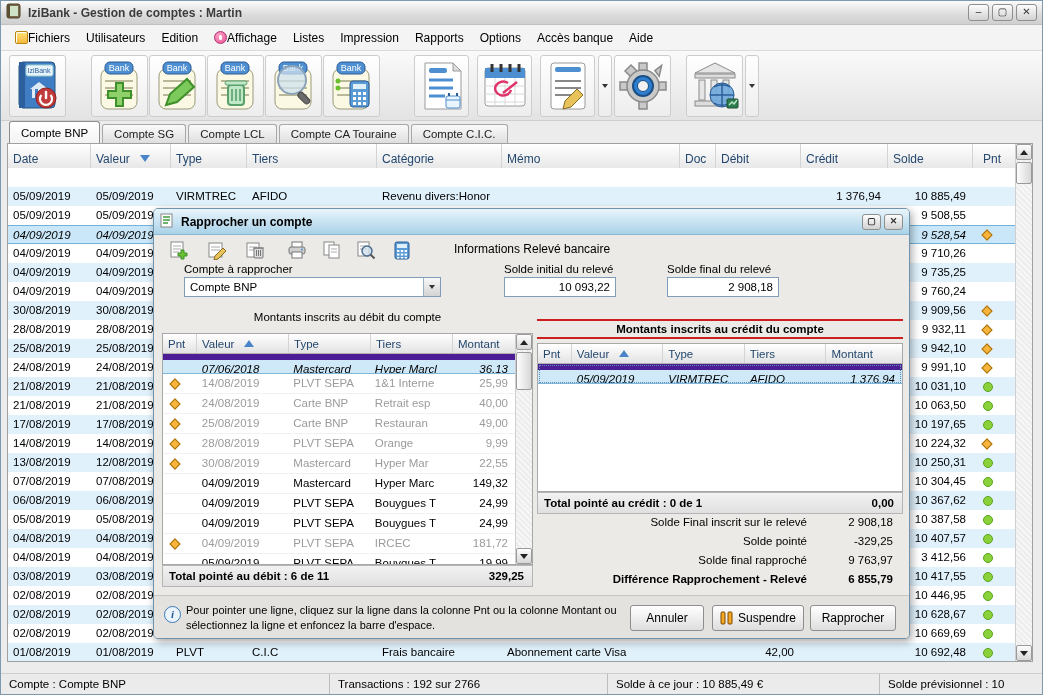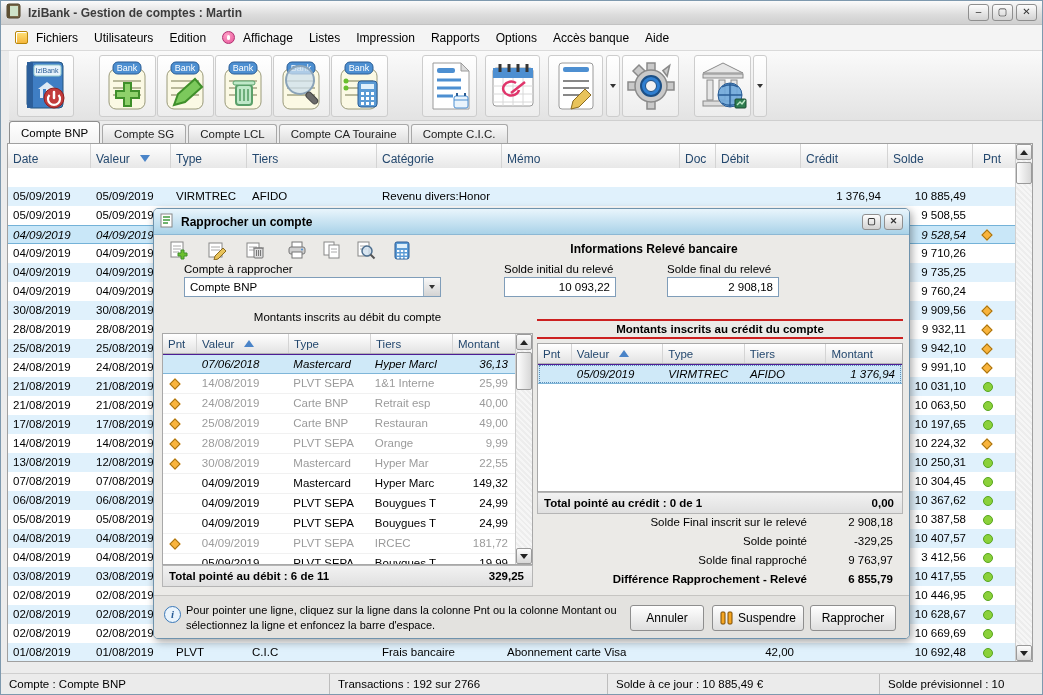--- a/index.html
+++ b/index.html
@@ -13,30 +13,30 @@
     display:flex;align-items:center;padding:4px 5px;}
   .title-text{font-weight:bold;color:#3c3c3c;margin-left:6px;}
   .winbtns{margin-left:auto;display:flex;gap:3px;}
   .winbtn{width:21px;height:17px;border:1px solid #8f8f8f;border-radius:3px;
     background:linear-gradient(#fdfdfd,#d2d2d2);font-size:10px;line-height:14px;
     text-align:center;color:#333;}
 
   
   .menubar{position:absolute;left:0;top:24px;right:0;height:26px;background:#f4f4f4;
     border-bottom:1px solid #dadada;display:flex;align-items:center;padding-left:6px;}
-  .menu-item{display:flex;align-items:center;gap:8px;padding:4px 8px;cursor:default;}
+  .menu-item{display:flex;align-items:center;gap:0;padding:4px 8px;cursor:default;}
   .mi-ic{display:none;width:13px;height:13px;}
   .mi-ic.ic-files{display:inline-block;background:linear-gradient(#ffe27a,#f5b73c);
     border:1px solid #b8860b;border-radius:2px;box-shadow:inset 1px 1px 0 #fff;}
   .mi-ic.ic-alert{display:inline-block;background:radial-gradient(circle at 35% 30%,#ff9fc6,#e8559a);
     border:1px solid #b03070;border-radius:50%;position:relative;}
   .mi-ic.ic-alert::after{content:"";position:absolute;left:4px;top:3px;width:3px;height:5px;background:#fff;border-radius:2px;}
 
   
-  .toolbar{position:absolute;left:8px;top:50px;right:0;height:70px;
+  .toolbar{position:absolute;left:0;top:50px;right:0;height:70px;
     background:linear-gradient(#fafafa,#e3e3e3);border-bottom:1px solid #cfcfcf;}
   .tbtn{position:absolute;top:4px;width:57px;height:62px;border:1px solid #cdcdcd;border-radius:3px;
     background:linear-gradient(#ffffff,#ededed);display:flex;align-items:center;justify-content:center;}
   .tbtn-narrow{width:14px;display:flex;align-items:center;justify-content:center;}
   .tri-s{width:0;height:0;border-left:3px solid transparent;border-right:3px solid transparent;border-top:4px solid #333;}
 
   
   .tabbar{position:absolute;left:0;top:120px;right:0;height:22px;display:flex;align-items:flex-end;padding-left:8px;}
   .tab{padding:0 11px;height:19px;line-height:19px;background:linear-gradient(#fafafa,#dedede);
     border:1px solid #a8a8a8;border-bottom:none;border-radius:3px 3px 0 0;margin-right:2px;
@@ -82,40 +82,40 @@
     box-shadow:2px 3px 8px rgba(0,0,0,.35);}
   .dlg-title{position:absolute;left:0;top:0;right:0;height:26px;border-radius:4px 4px 0 0;
     background:linear-gradient(#e9f5fc,#a9d2e8);border-bottom:1px solid #8cb8d4;
     display:flex;align-items:center;padding:0 6px;font-weight:bold;}
   .dlg-title span.t{margin-left:6px;}
   .dlg-winbtns{margin-left:auto;display:flex;gap:3px;}
   .dlg-winbtn{width:19px;height:16px;border:1px solid #8f8f8f;border-radius:3px;
     background:linear-gradient(#fdfdfd,#d2d2d2);font-size:9px;line-height:13px;text-align:center;color:#333;}
   .dtool{position:absolute;top:30px;width:22px;height:22px;display:flex;align-items:center;justify-content:center;}
   .dlg-lbl{position:absolute;font-size:11.5px;}
-  .dlg-hdr{position:absolute;left:300px;top:33px;width:400px;text-align:center;font-weight:bold;}
+  .dlg-hdr{position:absolute;left:300px;top:33px;width:400px;text-align:left;font-weight:normal;}
   .combo{position:absolute;left:30px;top:68px;width:257px;height:20px;background:#fff;
     border:1px solid #7f9db9;display:flex;align-items:center;font-size:11.5px;}
   .combo .val{flex:1;padding-left:5px;}
   .combo .cbtn{width:17px;height:100%;border-left:1px solid #9ab2c6;
     background:linear-gradient(#f8f8f8,#d3d3d3);display:flex;align-items:center;justify-content:center;}
   .amt{position:absolute;top:68px;width:112px;height:20px;border:1px solid #7f9db9;background:#fff;
     font-family:"Liberation Sans",sans-serif;font-size:11.5px;text-align:right;padding-right:5px;}
 
   .panel{position:absolute;background:transparent;}
   .panel-title{text-align:center;font-size:11.5px;}
   .redline{height:2px;background:#cc2020;}
   .dlg-table{position:absolute;left:0;background:#fff;border:1px solid #a8a8a8;overflow:hidden;}
   .dlg-thead{display:flex;height:20px;background:linear-gradient(#ffffff,#e3e3e3);
     border-bottom:1px solid #b2b2b2;color:#24486e;font-size:11.5px;}
   .dlg-th{display:flex;align-items:center;padding-left:5px;border-right:1px solid #d4d4d4;overflow:hidden;white-space:nowrap;}
   .dlg-tbody{position:absolute;left:0;top:20px;right:0;bottom:0;background:#fff;overflow:hidden;}
   .dlg-row{display:flex;height:20px;line-height:19px;font-size:11.5px;border-bottom:1px solid #f1f1f1;}
   .dlg-row.pointed{color:#9b9b9b;}
-  .dlg-row.selected{background:#cfe9f8;border-top:1px solid #4c1d95;border-bottom:1px solid #7fb6d9;font-style:italic;}
+  .dlg-row.selected{background:#cfe9f8;border-top:6px solid #4c1d95;border-bottom:1px solid #7fb6d9;font-style:italic;}
   .credit-tbl .dlg-row.selected{outline:1px dotted #5a8db8;outline-offset:-2px;}
   .d-pnt{width:34px;display:flex;align-items:center;padding-left:8px;}
   .d-valeur{width:92px}.d-type{width:82px}.d-tiers{width:82px}.d-montant{width:64px}
   .credit-tbl .d-montant{width:76px}
   .dlg-foot{position:absolute;left:0;display:flex;align-items:center;height:22px;
     background:linear-gradient(#f2f2f2,#e0e0e0);border:1px solid #b5b5b5;
     font-weight:bold;font-size:11.5px;}
   .dlg-foot .fl{flex:1;padding-left:6px;} .dlg-foot .fv{padding-right:8px;}
 
   .sumbox{position:absolute;left:383px;top:303px;width:366px;height:80px;font-size:11.5px;}

